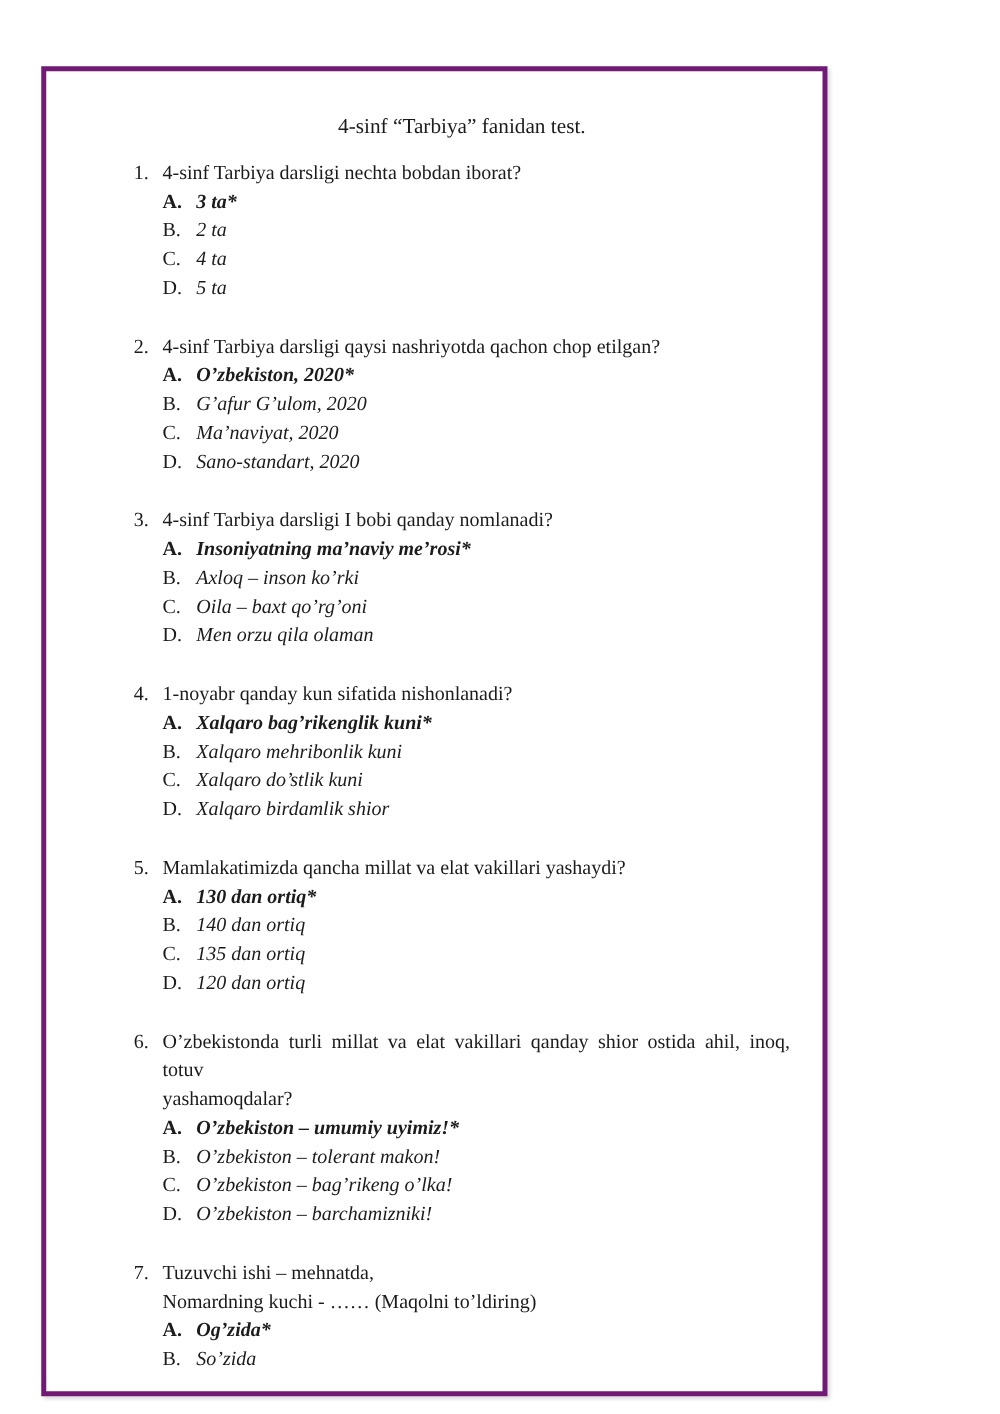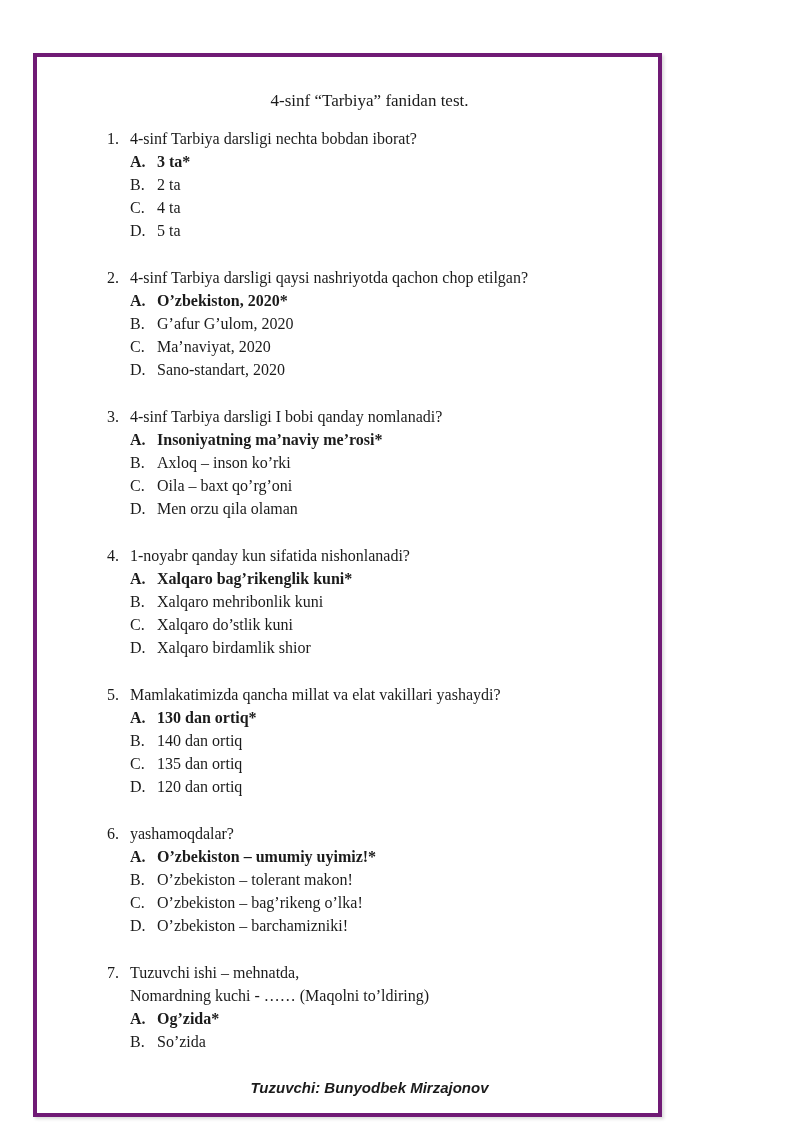--- a/index.html
+++ b/index.html
@@ -47,21 +47,21 @@
   .question:last-of-type { margin-bottom: 0; }
   .qnum { grid-column: 1; }
   .qbody { grid-column: 2; }
   .qline {}
   .jline {
     text-align: justify;
     text-align-last: justify;
   }
   .option { display: flex; }
   .oletter { flex: 0 0 27px; }
-  .otext { flex: 1; }
+  .otext { flex: 1; font-style: italic; }
   .correct { font-weight: bold; }
   .footer {
     margin-top: 8px;
     text-align: center;
     font-family: "Liberation Sans", sans-serif;
     font-weight: bold;
     font-style: italic;
     font-size: 15px;
     line-height: 21px;
   }
@@ -185,20 +185,21 @@
         <div class="option">
           <span class="oletter">D.</span>
           <span class="otext">120 dan ortiq</span>
         </div>
       </div>
     </div>
 
     <div class="question">
       <span class="qnum">6.</span>
       <div class="qbody">
+        <div class="qline jline">O’zbekistonda turli millat va elat vakillari qanday shior ostida ahil, inoq, totuv</div>
         <div class="qline">yashamoqdalar?</div>
         <div class="option correct">
           <span class="oletter">A.</span>
           <span class="otext">O’zbekiston – umumiy uyimiz!*</span>
         </div>
         <div class="option">
           <span class="oletter">B.</span>
           <span class="otext">O’zbekiston – tolerant makon!</span>
         </div>
         <div class="option">

